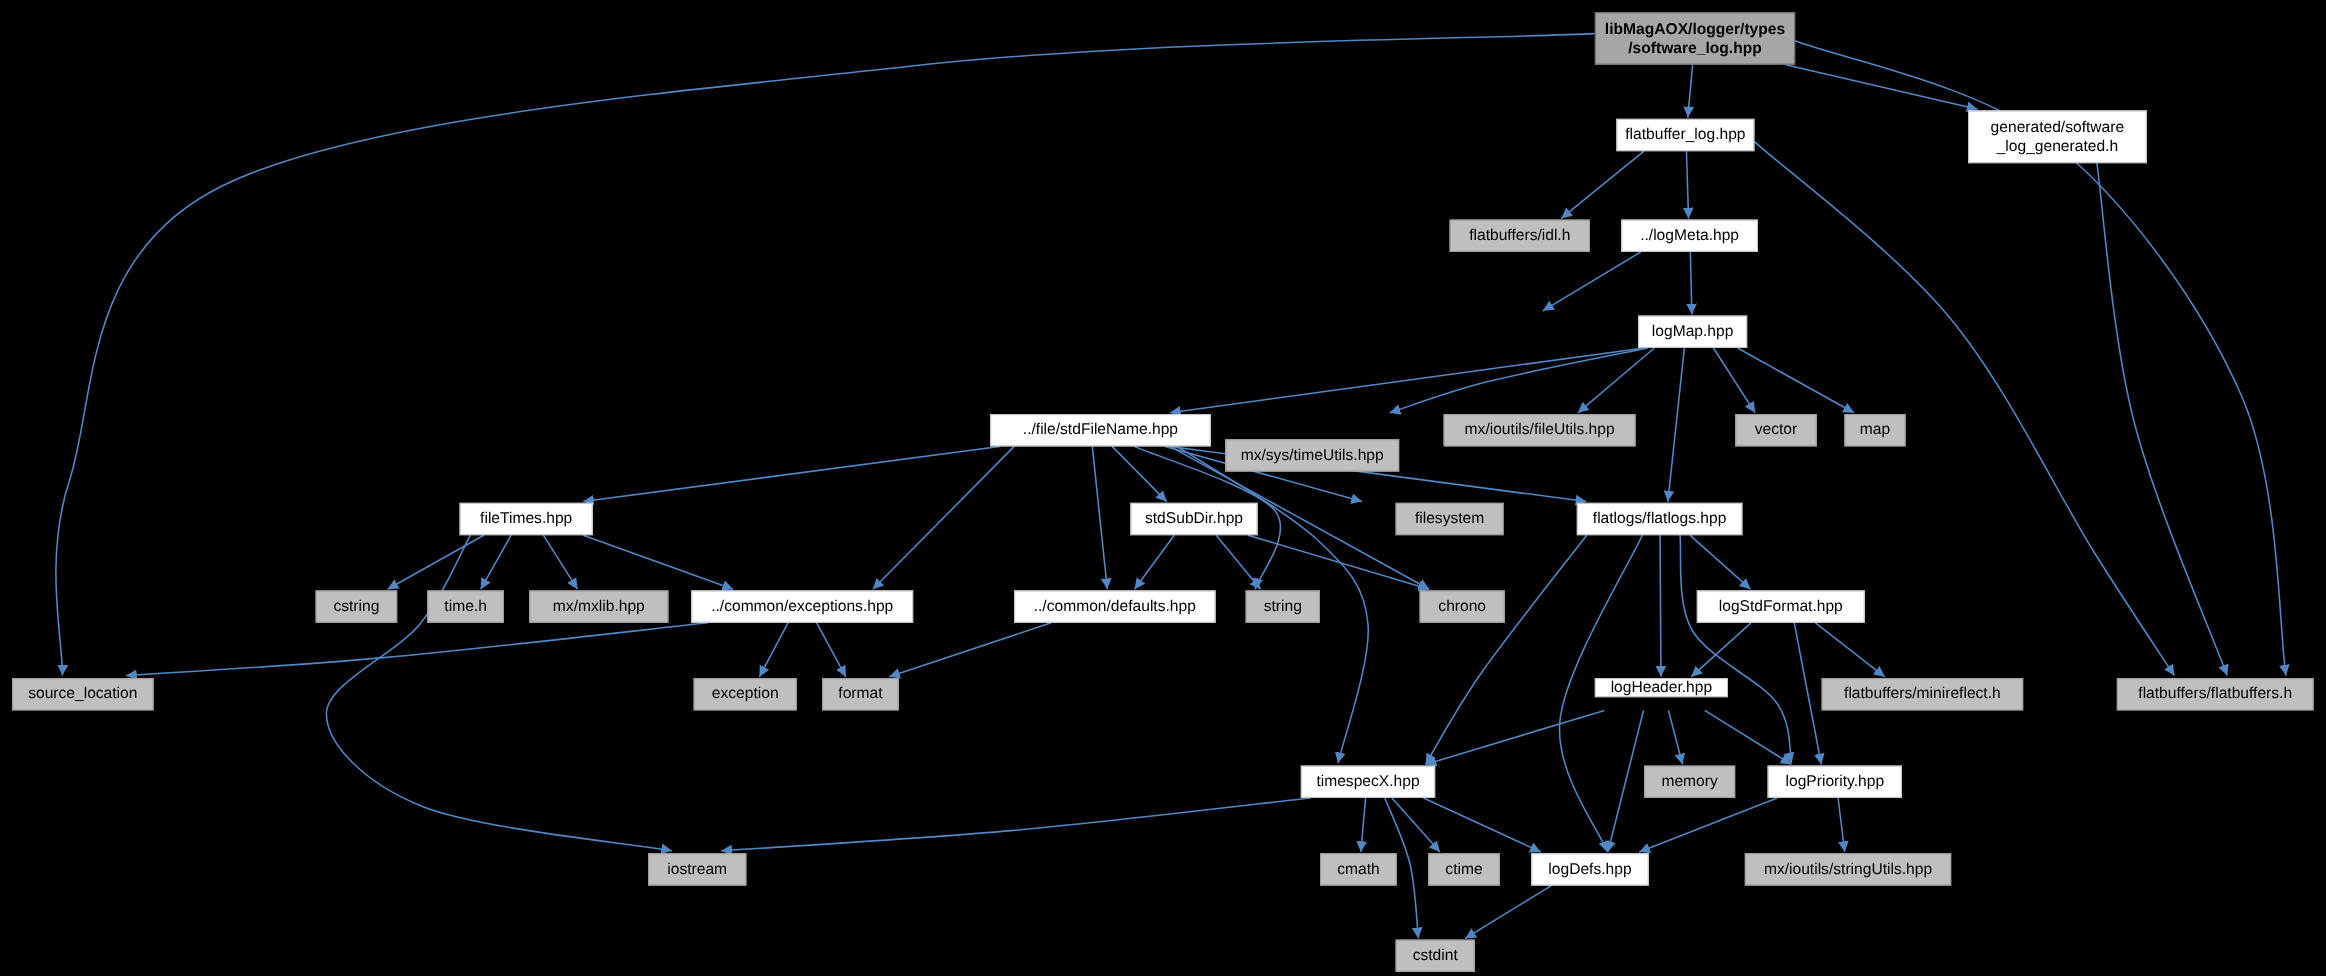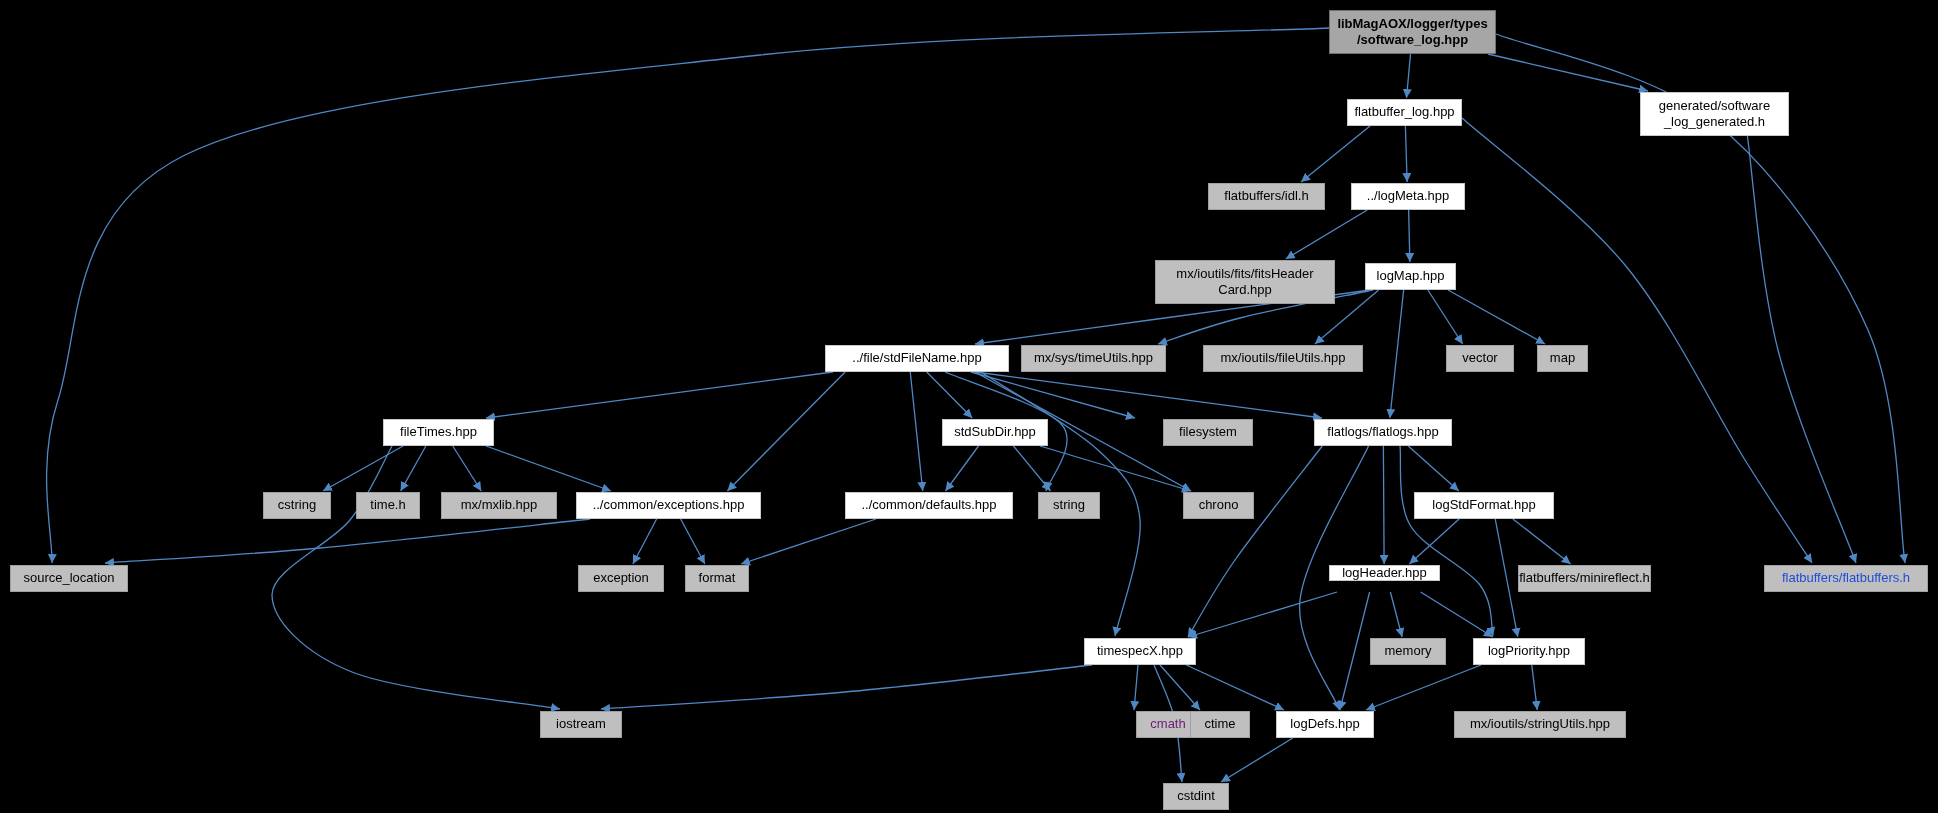--- a/index.html
+++ b/index.html
@@ -81,48 +81,46 @@
       <path d="M1154,665 C1157.5,674.2 1170.3,700.5 1175,720 C1179.7,739.5 1180.8,771.7 1182,782" fill="none" stroke="#5088c5" stroke-width="1.3" marker-end="url(#arr)"></path>
       <path d="M1292.75,738 L1221,782" fill="none" stroke="#5088c5" stroke-width="1.3" marker-end="url(#arr)"></path>
     </svg>
     <div class="node current" style="left: 1329px; top: 10px; width: 167px; height: 44px; background: rgb(166, 166, 166); border-color: rgb(111, 111, 111); color: rgb(0, 0, 0);">libMagAOX/logger/types
 /software_log.hpp</div>
     <div class="node link" style="left: 1347px; top: 99px; width: 115px; height: 27px; background: rgb(255, 255, 255); border-color: rgb(200, 200, 200); color: rgb(0, 0, 0);">flatbuffer_log.hpp</div>
     <div class="node link" style="left: 1640px; top: 92px; width: 149px; height: 44px; background: rgb(255, 255, 255); border-color: rgb(200, 200, 200); color: rgb(0, 0, 0);">generated/software
 _log_generated.h</div>
     <div class="node plain" style="left: 1208px; top: 183px; width: 117px; height: 27px; background: rgb(191, 191, 191); border-color: rgb(160, 160, 160); color: rgb(0, 0, 0);">flatbuffers/idl.h</div>
     <div class="node link" style="left: 1351px; top: 183px; width: 114px; height: 27px; background: rgb(255, 255, 255); border-color: rgb(200, 200, 200); color: rgb(0, 0, 0);">../logMeta.hpp</div>
-    <div class="node plain" style="left: 1155px; top: 260px; width: 180px; height: 44px; background: rgb(191, 191, 191); border-color: rgb(160, 160, 160); color: rgb(0, 0, 0);">mx/ioutils/fits/fitsHeader
-Card.hpp</div>
     <div class="node link" style="left: 1365px; top: 263px; width: 91px; height: 27px; background: rgb(255, 255, 255); border-color: rgb(200, 200, 200); color: rgb(0, 0, 0);">logMap.hpp</div>
     <div class="node link" style="left: 825px; top: 345px; width: 184px; height: 27px; background: rgb(255, 255, 255); border-color: rgb(200, 200, 200); color: rgb(0, 0, 0);">../file/stdFileName.hpp</div>
-    <div class="node plain" style="left: 1021px; top: 345px; width: 145px; height: 27px; background: rgb(191, 191, 191); border-color: rgb(160, 160, 160); color: rgb(0, 0, 0);">mx/sys/timeUtils.hpp</div>
+    <div class="node plain" style="left: 1021px; top: 366px; width: 145px; height: 27px; background: rgb(191, 191, 191); border-color: rgb(160, 160, 160); color: rgb(0, 0, 0);">mx/sys/timeUtils.hpp</div>
     <div class="node plain" style="left: 1203px; top: 345px; width: 160px; height: 27px; background: rgb(191, 191, 191); border-color: rgb(160, 160, 160); color: rgb(0, 0, 0);">mx/ioutils/fileUtils.hpp</div>
     <div class="node plain" style="left: 1446px; top: 345px; width: 68px; height: 27px; background: rgb(191, 191, 191); border-color: rgb(160, 160, 160); color: rgb(0, 0, 0);">vector</div>
     <div class="node plain" style="left: 1537px; top: 345px; width: 51px; height: 27px; background: rgb(191, 191, 191); border-color: rgb(160, 160, 160); color: rgb(0, 0, 0);">map</div>
     <div class="node link" style="left: 383px; top: 419px; width: 111px; height: 27px; background: rgb(255, 255, 255); border-color: rgb(200, 200, 200); color: rgb(0, 0, 0);">fileTimes.hpp</div>
     <div class="node link" style="left: 942px; top: 419px; width: 106px; height: 27px; background: rgb(255, 255, 255); border-color: rgb(200, 200, 200); color: rgb(0, 0, 0);">stdSubDir.hpp</div>
     <div class="node plain" style="left: 1127px; top: 419px; width: 90px; height: 27px; background: rgb(191, 191, 191); border-color: rgb(160, 160, 160); color: rgb(0, 0, 0); margin-left: 36px;">filesystem</div>
     <div class="node link" style="left: 1314px; top: 419px; width: 138px; height: 27px; background: rgb(255, 255, 255); border-color: rgb(200, 200, 200); color: rgb(0, 0, 0);">flatlogs/flatlogs.hpp</div>
     <div class="node plain" style="left: 263px; top: 492px; width: 68px; height: 27px; background: rgb(191, 191, 191); border-color: rgb(160, 160, 160); color: rgb(0, 0, 0);">cstring</div>
     <div class="node plain" style="left: 356px; top: 492px; width: 64px; height: 27px; background: rgb(191, 191, 191); border-color: rgb(160, 160, 160); color: rgb(0, 0, 0);">time.h</div>
     <div class="node plain" style="left: 441px; top: 492px; width: 116px; height: 27px; background: rgb(191, 191, 191); border-color: rgb(160, 160, 160); color: rgb(0, 0, 0);">mx/mxlib.hpp</div>
     <div class="node link" style="left: 576px; top: 492px; width: 185px; height: 27px; background: rgb(255, 255, 255); border-color: rgb(200, 200, 200); color: rgb(0, 0, 0);">../common/exceptions.hpp</div>
     <div class="node link" style="left: 845px; top: 492px; width: 168px; height: 27px; background: rgb(255, 255, 255); border-color: rgb(200, 200, 200); color: rgb(0, 0, 0);">../common/defaults.hpp</div>
     <div class="node plain" style="left: 1038px; top: 492px; width: 62px; height: 27px; background: rgb(191, 191, 191); border-color: rgb(160, 160, 160); color: rgb(0, 0, 0);">string</div>
     <div class="node plain" style="left: 1183px; top: 492px; width: 71px; height: 27px; background: rgb(191, 191, 191); border-color: rgb(160, 160, 160); color: rgb(0, 0, 0);">chrono</div>
     <div class="node link" style="left: 1414px; top: 492px; width: 140px; height: 27px; background: rgb(255, 255, 255); border-color: rgb(200, 200, 200); color: rgb(0, 0, 0);">logStdFormat.hpp</div>
     <div class="node plain" style="left: 10px; top: 565px; width: 118px; height: 27px; background: rgb(191, 191, 191); border-color: rgb(160, 160, 160); color: rgb(0, 0, 0);">source_location</div>
     <div class="node plain" style="left: 578px; top: 565px; width: 86px; height: 27px; background: rgb(191, 191, 191); border-color: rgb(160, 160, 160); color: rgb(0, 0, 0);">exception</div>
     <div class="node plain" style="left: 685px; top: 565px; width: 64px; height: 27px; background: rgb(191, 191, 191); border-color: rgb(160, 160, 160); color: rgb(0, 0, 0);">format</div>
     <div class="node link" style="left: 1329px; top: 565px; width: 111px; height: 16px; background: rgb(255, 255, 255); border-color: rgb(200, 200, 200); color: rgb(0, 0, 0);">logHeader.hpp</div>
-    <div class="node plain" style="left: 1518px; top: 565px; width: 133px; height: 27px; background: rgb(191, 191, 191); border-color: rgb(160, 160, 160); color: rgb(0, 0, 0);">flatbuffers/minireflect.h</div>
-    <div class="node plain" style="left: 1764px; top: 565px; width: 164px; height: 27px; background: rgb(191, 191, 191); border-color: rgb(160, 160, 160); color: #1d4ed8;">flatbuffers/flatbuffers.h</div>
+    <div class="node plain" style="left: 1518px; top: 565px; width: 168px; height: 27px; background: rgb(191, 191, 191); border-color: rgb(160, 160, 160); color: rgb(0, 0, 0);">flatbuffers/minireflect.h</div>
+    <div class="node plain" style="left: 1764px; top: 565px; width: 164px; height: 27px; background: rgb(191, 191, 191); border-color: rgb(160, 160, 160); color: #000000;">flatbuffers/flatbuffers.h</div>
     <div class="node link" style="left: 1084px; top: 638px; width: 112px; height: 27px; background: rgb(255, 255, 255); border-color: rgb(200, 200, 200); color: rgb(0, 0, 0);">timespecX.hpp</div>
     <div class="node plain" style="left: 1370px; top: 638px; width: 76px; height: 27px; background: rgb(191, 191, 191); border-color: rgb(160, 160, 160); color: rgb(0, 0, 0);">memory</div>
     <div class="node link" style="left: 1473px; top: 638px; width: 112px; height: 27px; background: rgb(255, 255, 255); border-color: rgb(200, 200, 200); color: rgb(0, 0, 0);">logPriority.hpp</div>
     <div class="node plain" style="left: 540px; top: 711px; width: 82px; height: 27px; background: rgb(191, 191, 191); border-color: rgb(160, 160, 160); color: rgb(0, 0, 0);">iostream</div>
-    <div class="node plain" style="left: 1100px; top: 711px; width: 64px; height: 27px; background: rgb(191, 191, 191); border-color: rgb(160, 160, 160); color: #701a75; margin-left: 36px;">cmath</div>
+    <div class="node plain" style="left: 1100px; top: 711px; width: 64px; height: 27px; background: rgb(191, 191, 191); border-color: rgb(160, 160, 160); color: #000000;">cmath</div>
     <div class="node plain" style="left: 1190px; top: 711px; width: 60px; height: 27px; background: rgb(191, 191, 191); border-color: rgb(160, 160, 160); color: rgb(0, 0, 0);">ctime</div>
     <div class="node link" style="left: 1276px; top: 711px; width: 98px; height: 27px; background: rgb(255, 255, 255); border-color: rgb(200, 200, 200); color: rgb(0, 0, 0);">logDefs.hpp</div>
     <div class="node plain" style="left: 1454px; top: 711px; width: 172px; height: 27px; background: rgb(191, 191, 191); border-color: rgb(160, 160, 160); color: rgb(0, 0, 0);">mx/ioutils/stringUtils.hpp</div>
     <div class="node plain" style="left: 1163px; top: 783px; width: 66px; height: 27px; background: rgb(191, 191, 191); border-color: rgb(160, 160, 160); color: rgb(0, 0, 0);">cstdint</div>
   </div>
 
 </body></html>

